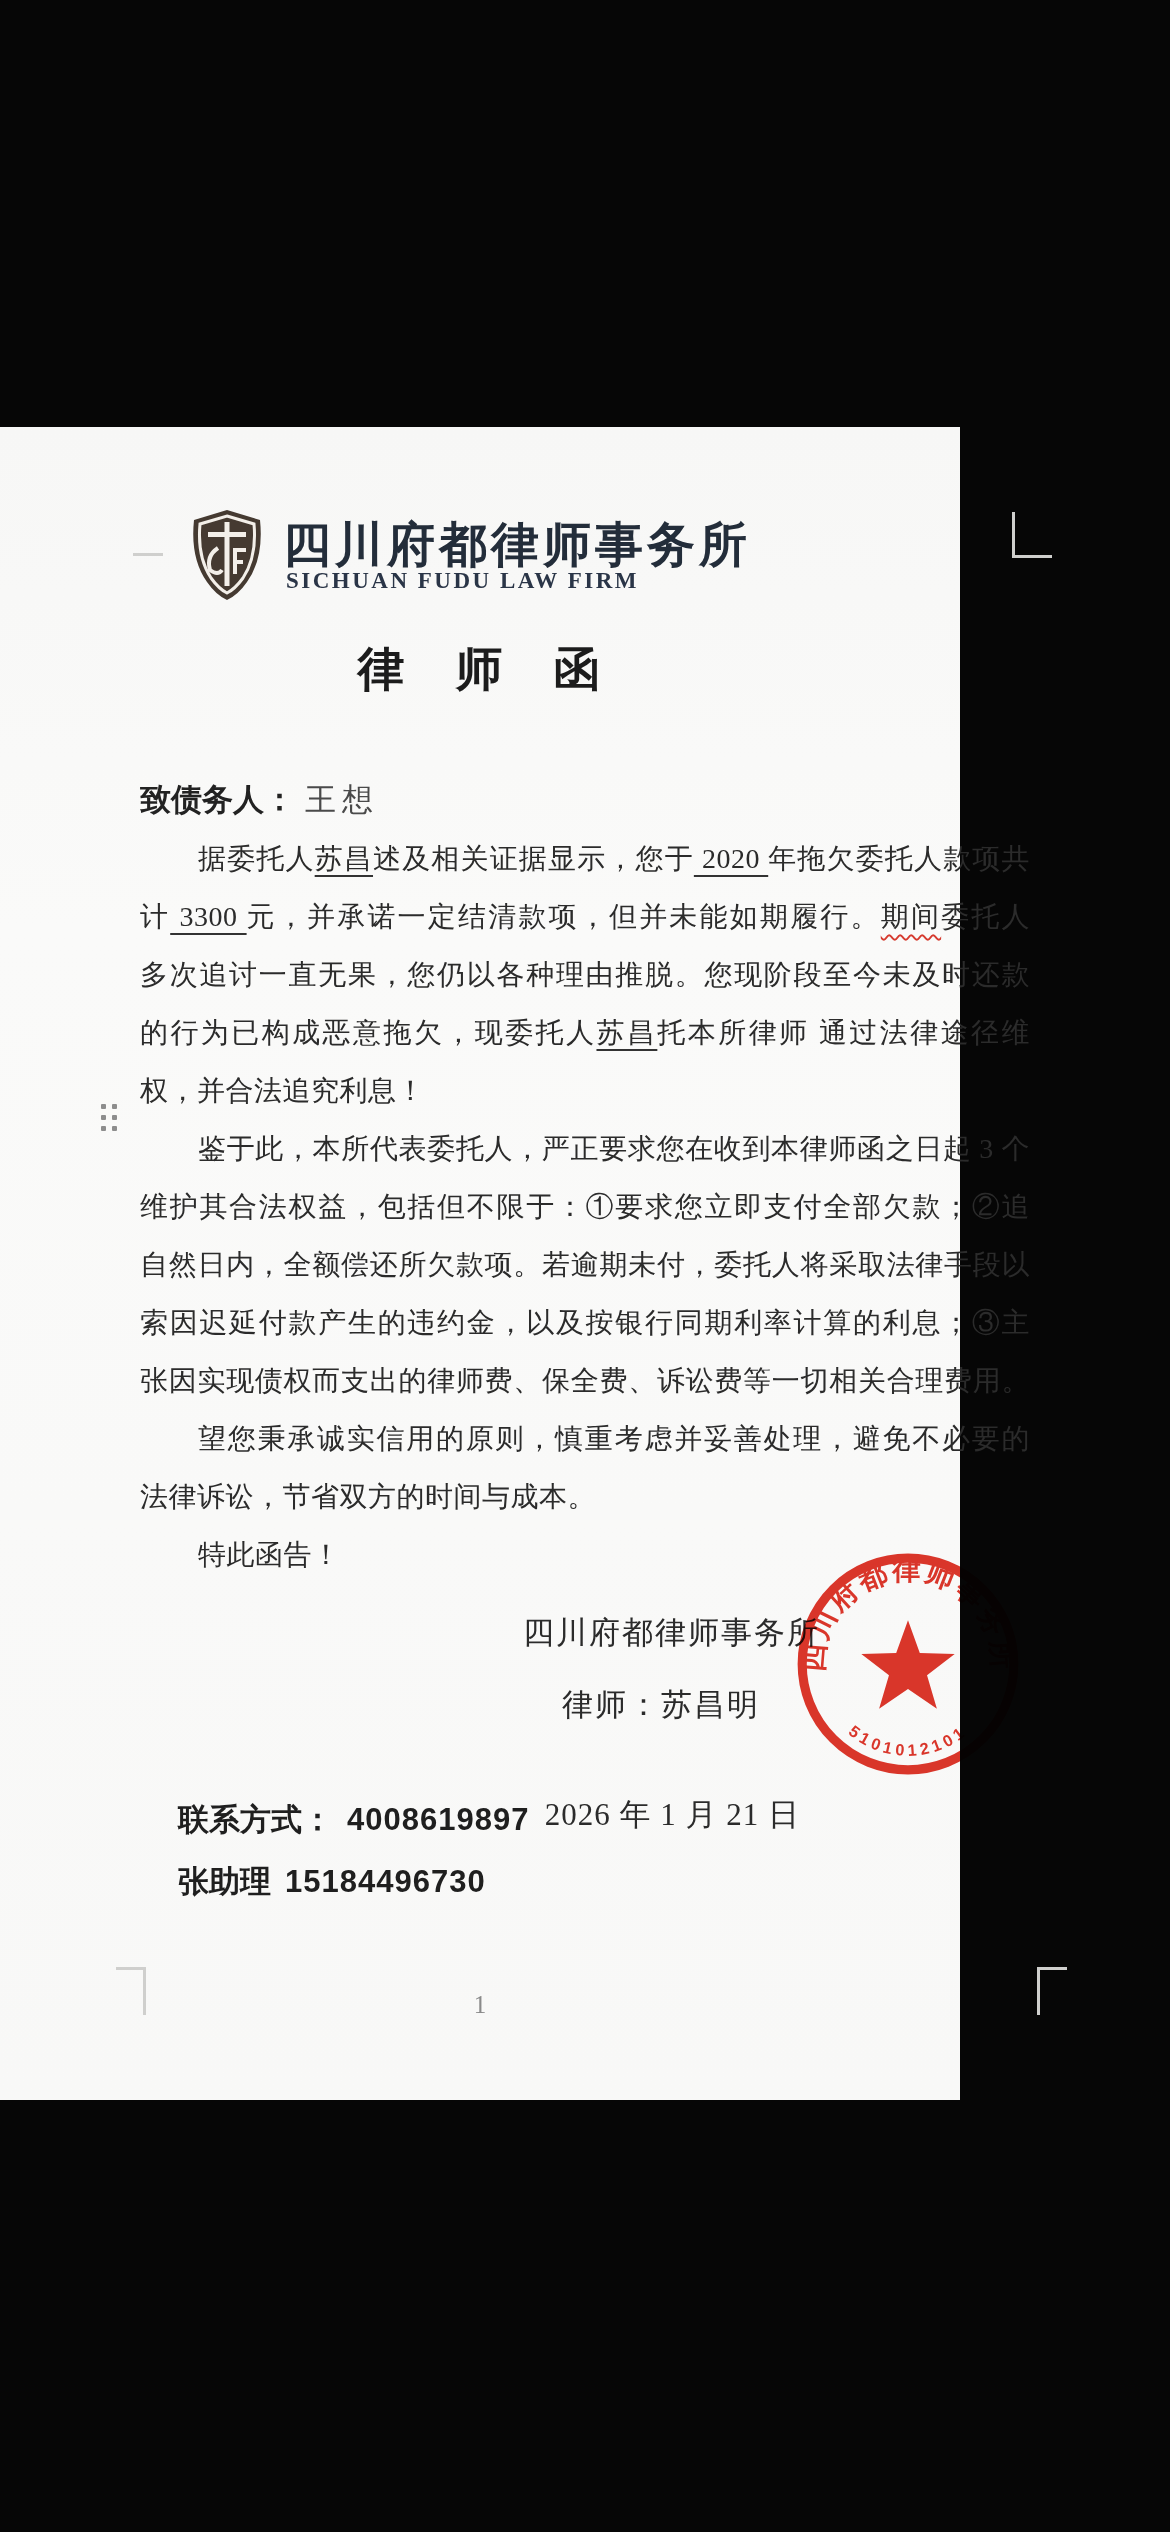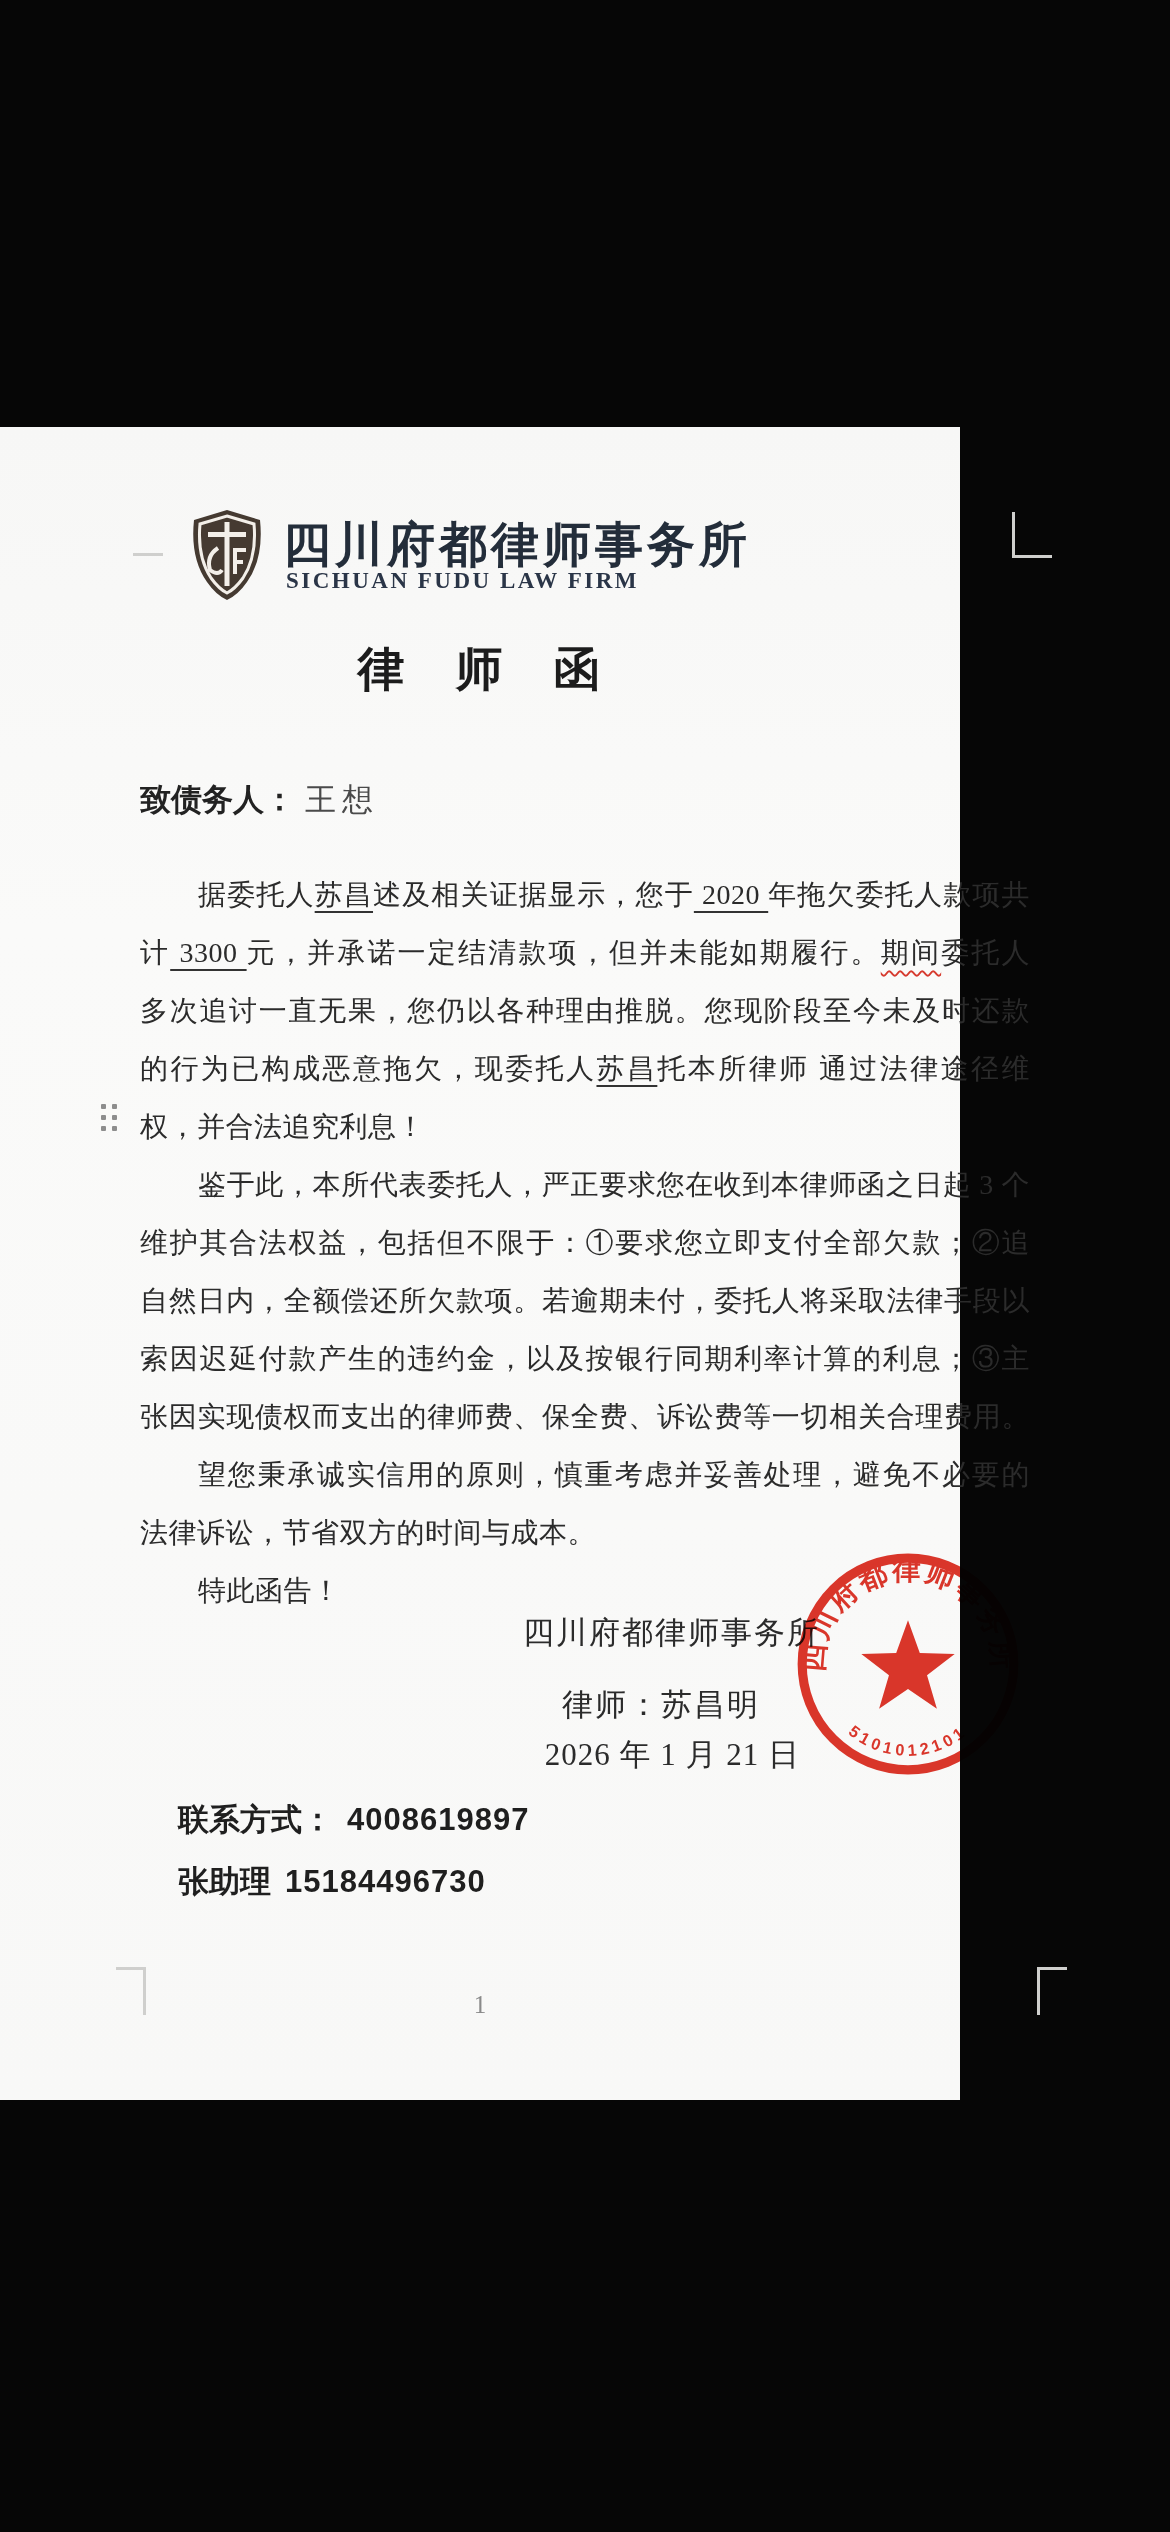--- a/index.html
+++ b/index.html
@@ -36,41 +36,41 @@
 
   .title{
     position:absolute;left:0;top:211px;width:100%;text-align:center;
     font-size:47px;font-weight:bold;color:#1c1c1c;letter-spacing:2px;
   }
 
   .salutation{position:absolute;left:140px;top:352px;font-size:31px;white-space:nowrap;}
   .salutation .label{font-weight:bold;color:#222;}
   .salutation .name{color:#4a4a4a;margin-left:10px;letter-spacing:6px;}
 
-  .body-text{position:absolute;left:140px;top:439px;width:890px;font-size:28px;color:#2b2b2b;}
+  .body-text{position:absolute;left:140px;top:403px;width:890px;font-size:28px;color:#2b2b2b;}
   .line{
     height:58px;line-height:58px;text-align:justify;text-align-last:justify;
     white-space:nowrap;letter-spacing:0.5px;
   }
   .line.indent{padding-left:58px;}
   .line.last{text-align-last:left;}
   .seg-u{text-decoration:underline;text-decoration-thickness:2px;text-underline-offset:7px;text-decoration-color:#333;}
   .seg-w{
     text-decoration-line:underline;text-decoration-style:wavy;
     text-decoration-color:#d63a2e;text-decoration-thickness:2px;text-underline-offset:8px;
   }
 
   .drag-handle{position:absolute;left:100px;top:676px;width:30px;height:34px;
     display:grid;grid-template-columns:7px 7px;grid-template-rows:7px 7px 7px;gap:4px;cursor:grab;}
   .drag-handle i{width:5px;height:5px;background:#8d8d8d;border-radius:1px;justify-self:center;align-self:center;}
 
   .sig{position:absolute;right:140px;text-align:right;font-size:31px;color:#2b2b2b;white-space:nowrap;}
   .sig.firm{top:1185px;letter-spacing:2px;}
   .sig.lawyer{top:1257px;padding-right:60px;letter-spacing:2px;}
-  .sig.date{top:1307px;padding-right:20px;letter-spacing:1px;}
+  .sig.date{top:1367px;padding-right:20px;letter-spacing:1px;}
 
   .seal{position:absolute;left:791px;top:1120px;width:234px;height:234px;
     mix-blend-mode:multiply;opacity:0.93;}
 
   .contact{position:absolute;left:178px;font-size:31px;font-weight:bold;color:#1f1f1f;
     font-family:"Liberation Sans","DejaVu Sans",sans-serif;white-space:nowrap;}
   .contact.c1{top:1372px;}
   .contact.c2{top:1434px;}
   .contact .val{margin-left:14px;letter-spacing:1px;}
 

